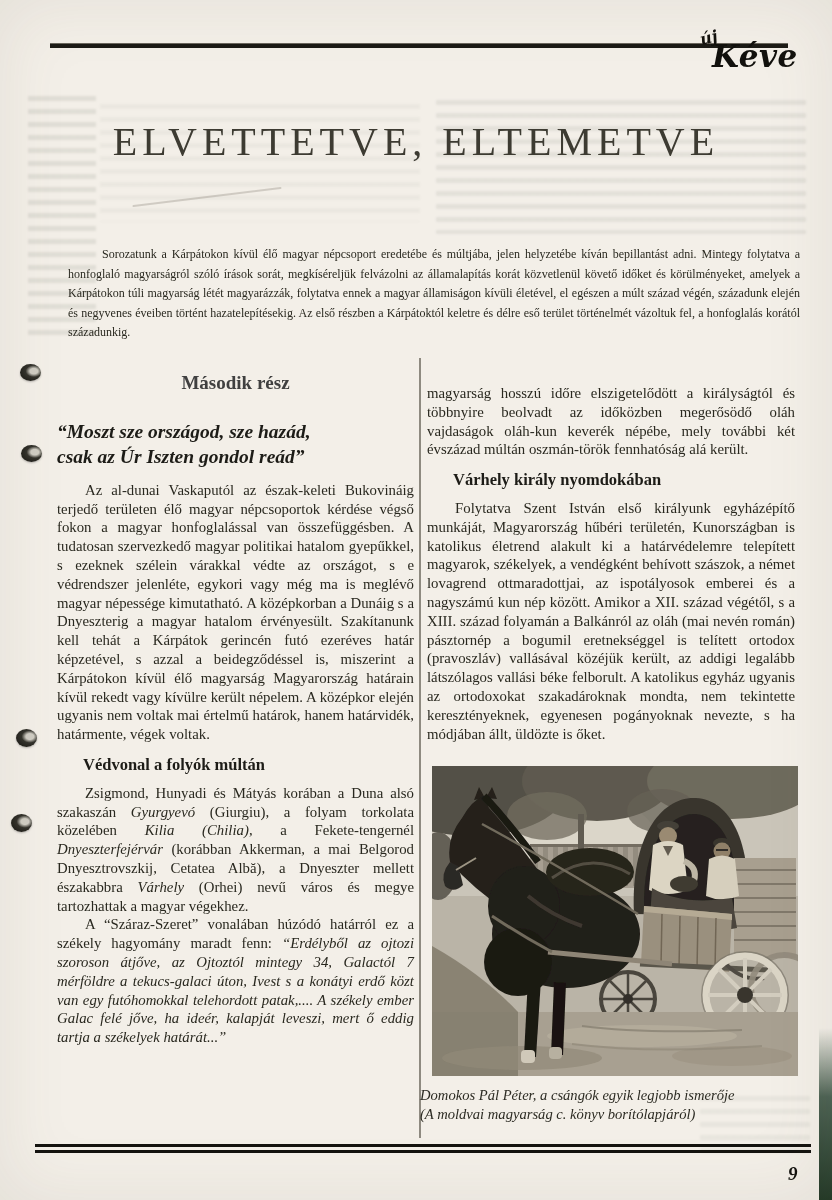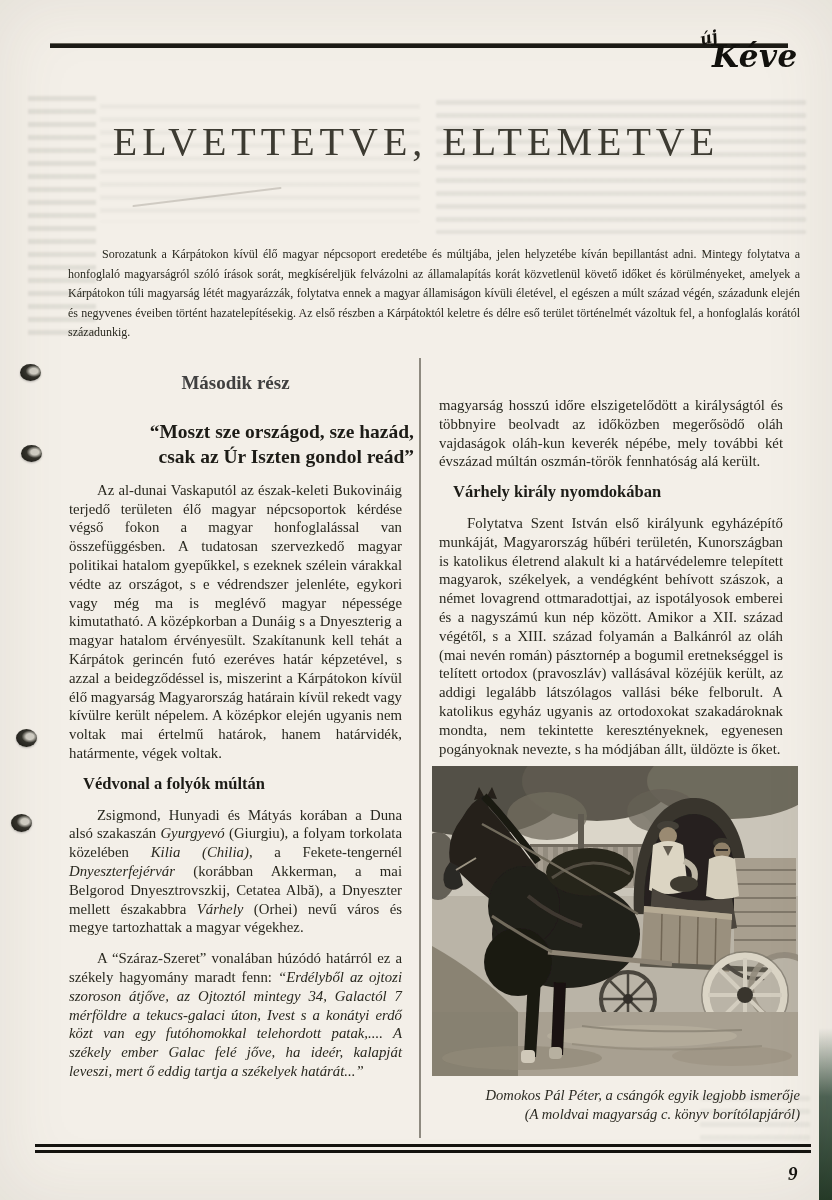--- a/index.html
+++ b/index.html
@@ -26,30 +26,30 @@
         font-weight:700;font-size:31px;color:#12110d;letter-spacing:.5px;}
   .title{position:absolute;left:0;top:118px;width:832px;margin:0;text-align:center;
         font-family:Liberation Serif, serif;font-weight:500;font-size:40px;letter-spacing:5px;
         color:#3d3b32;}
   .intro{position:absolute;left:60px;top:237px;width:732px;margin:8px;font-size:12px;
         line-height:19.6px;text-align:justify;text-indent:34px;}
   .divider{position:absolute;left:419px;top:358px;width:2px;height:780px;background:#8e8a80;}
   .col{position:absolute;font-size:14.8px;line-height:18.8px;text-align:justify;}
   .col-left{left:57px;top:374px;width:357px;}
   .col-right{left:427px;top:384px;width:368px;}
-  .col p{margin:12px;}
+  .col p{margin:0;}
   .ind{text-indent:28px;}
   .it{font-style:italic;}
   h2.part{margin:0 0 26px;font-size:19px;font-weight:700;text-align:center;color:#404040;}
-  h2.quoteh{margin:0 0 12px;font-size:19.5px;line-height:25px;font-weight:700;text-align:right;color:#1d1c17;}
+  h2.quoteh{margin:0 0 12px;font-size:19.5px;line-height:25px;font-weight:700;text-align:left;color:#1d1c17;font-style:italic;}
   h2.quoteh span{display:block;}
   h3.subh{margin:12px 0 9px;font-size:16.5px;font-weight:700;text-indent:26px;color:#1d1c17;}
   .photo{position:absolute;left:432px;top:766px;width:366px;height:310px;background:#b9b5ab;}
   .photo svg{display:block;filter:blur(.45px) contrast(.97) sepia(.10);}
-  .caption{position:absolute;left:420px;top:1086px;width:380px;text-align:right;
+  .caption{position:absolute;left:420px;top:1086px;width:380px;text-align:left;
         font-style:italic;font-size:14.6px;line-height:19px;color:#2c2b23;}
   .footer-rule{position:absolute;left:35px;top:1144px;width:776px;height:3px;
         border-top:3px solid #14130f;border-bottom:3px solid #14130f;}
   .issue{position:absolute;left:38px;top:1160px;font-size:20px;font-weight:700;font-style:italic;color:#12110d;}
   .pageno{position:absolute;left:788px;top:1163px;font-size:19px;font-weight:700;font-style:italic;color:#12110d;}
   .hole{position:absolute;border-radius:50%;
         background:radial-gradient(ellipse at 66% 42%, #d0cdc3 0%, #d0cdc3 20%, #33322b 42%, #14130f 100%);
         box-shadow:0 1px 2px rgba(0,0,0,0.25);}
   .h1{left:20px;top:364px;width:21px;height:17px;}
   .h2{left:21px;top:445px;width:21px;height:17px;}

